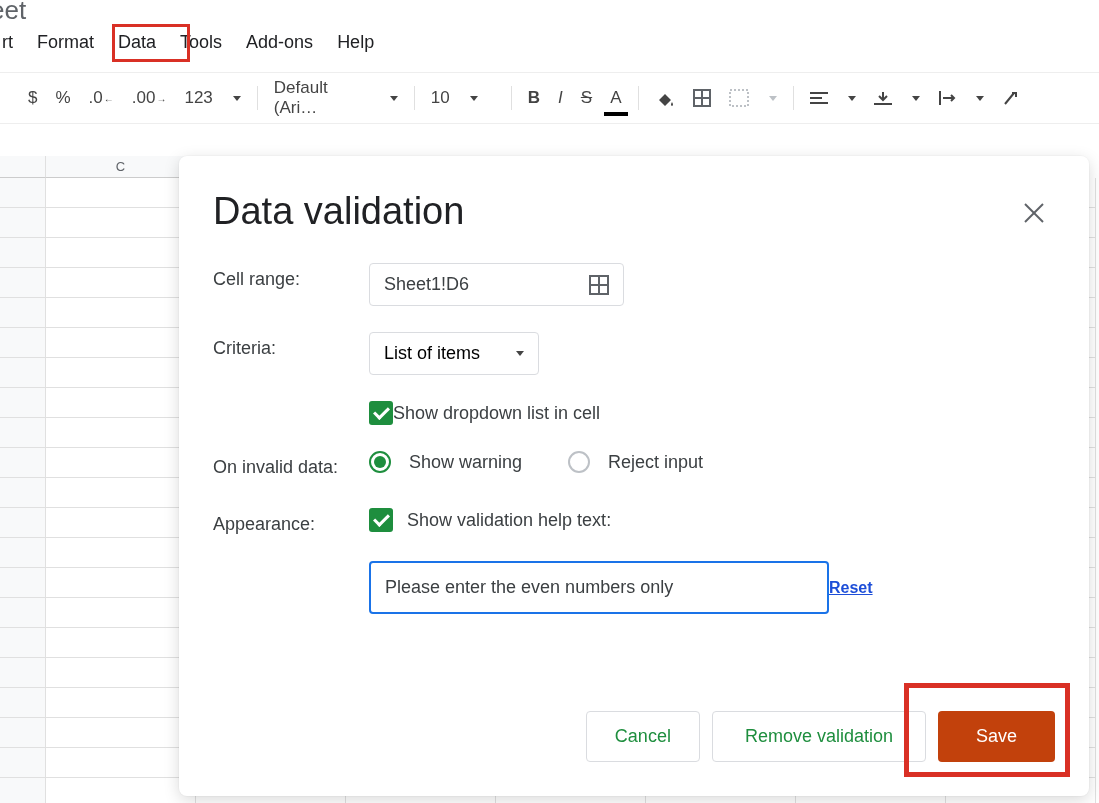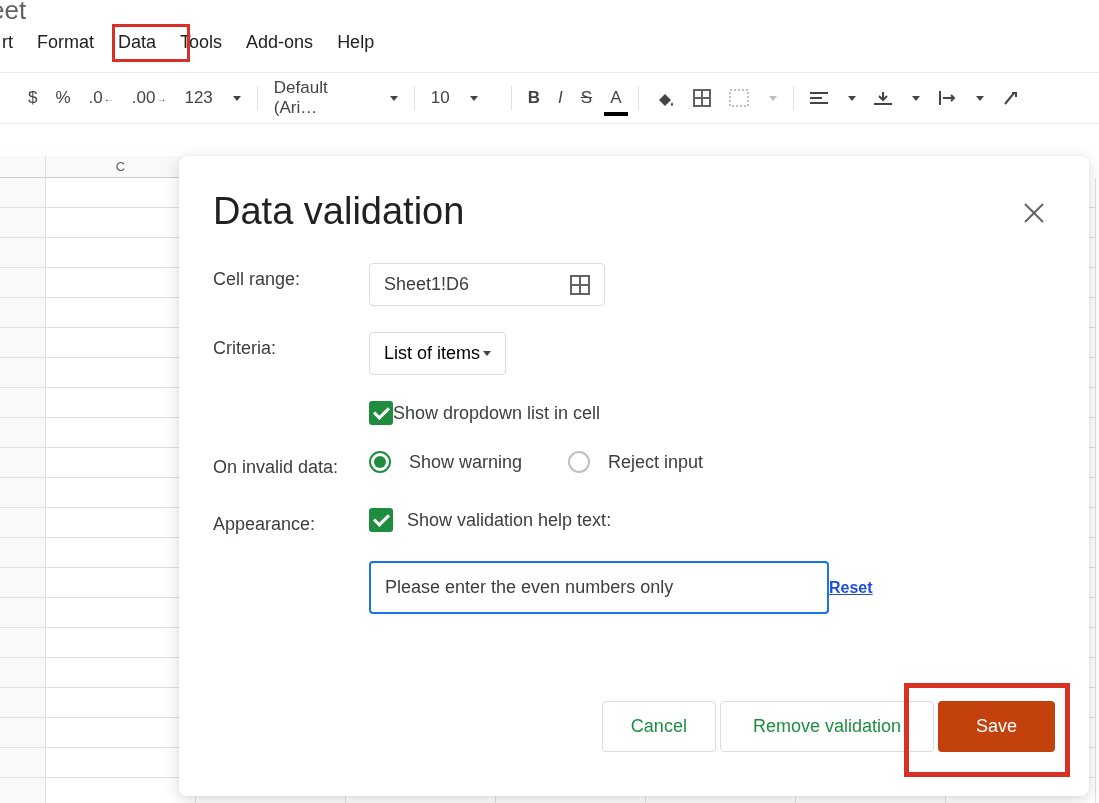--- a/index.html
+++ b/index.html
@@ -165,38 +165,38 @@
   .input-box {
     border: 1px solid #dadce0;
     border-radius: 4px;
     padding: 10px 14px;
     font-size: 18px;
     color: #3c4043;
     display: flex;
     align-items: center;
     gap: 10px;
   }
-  .cell-range-box { width: 236px; justify-content: space-between; }
+  .cell-range-box { width: 255px; justify-content: space-between; }
   .grid-icon {
     display: inline-block;
     width: 20px; height: 20px;
     border: 2px solid #5f6368;
     position: relative;
   }
   .grid-icon::before, .grid-icon::after {
     content: ''; position: absolute; background: #5f6368;
   }
   .grid-icon::before { left: 50%; top: 0; width: 2px; height: 100%; transform: translateX(-50%); }
   .grid-icon::after { top: 50%; left: 0; height: 2px; width: 100%; transform: translateY(-50%); }
   .criteria-select {
     border: 1px solid #dadce0;
     border-radius: 4px;
     padding: 10px 14px;
     font-size: 18px;
-    width: 137px;
+    width: 170px;
     display: flex;
     justify-content: space-between;
     align-items: center;
   }
   .criteria-value {
     border: 1px solid #dadce0;
     border-radius: 4px;
     padding: 10px 14px;
     font-size: 18px;
     width: 370px;
@@ -250,24 +250,24 @@
   }
   .reset-link {
     color: #1d4ed8;
     font-size: 16px;
     text-decoration: underline;
     cursor: pointer;
     font-weight: bold;
   }
   .dialog-footer {
     position: absolute;
-    bottom: 44px;
+    bottom: 34px;
     right: 34px;
     display: flex;
-    gap: 4px;
+    gap: 12px;
     margin-left: 10px;
   }
   .btn {
     padding: 14px 28px;
     border-radius: 4px;
     font-size: 18px;
     cursor: pointer;
     border: 1px solid #dadce0;
     background: #fff;
   }

